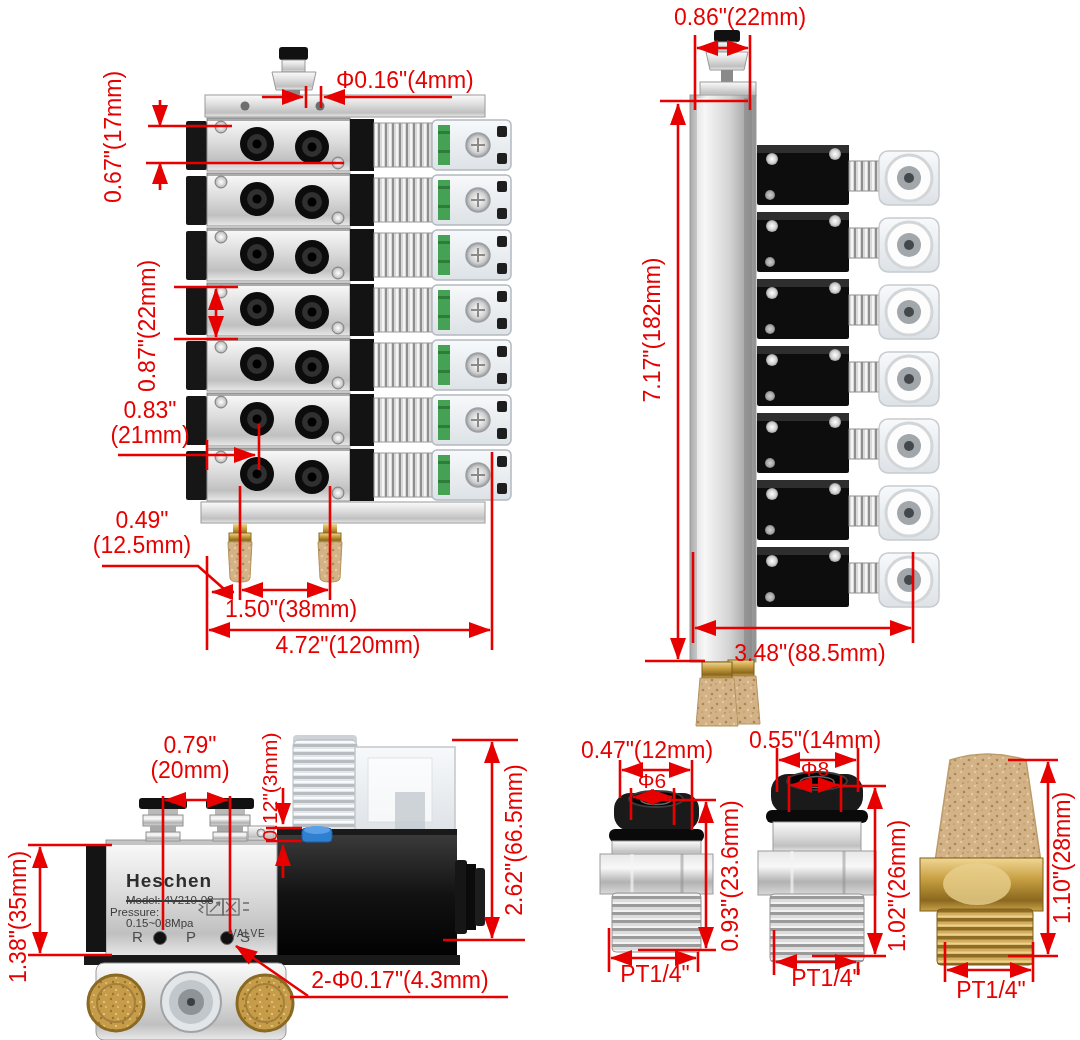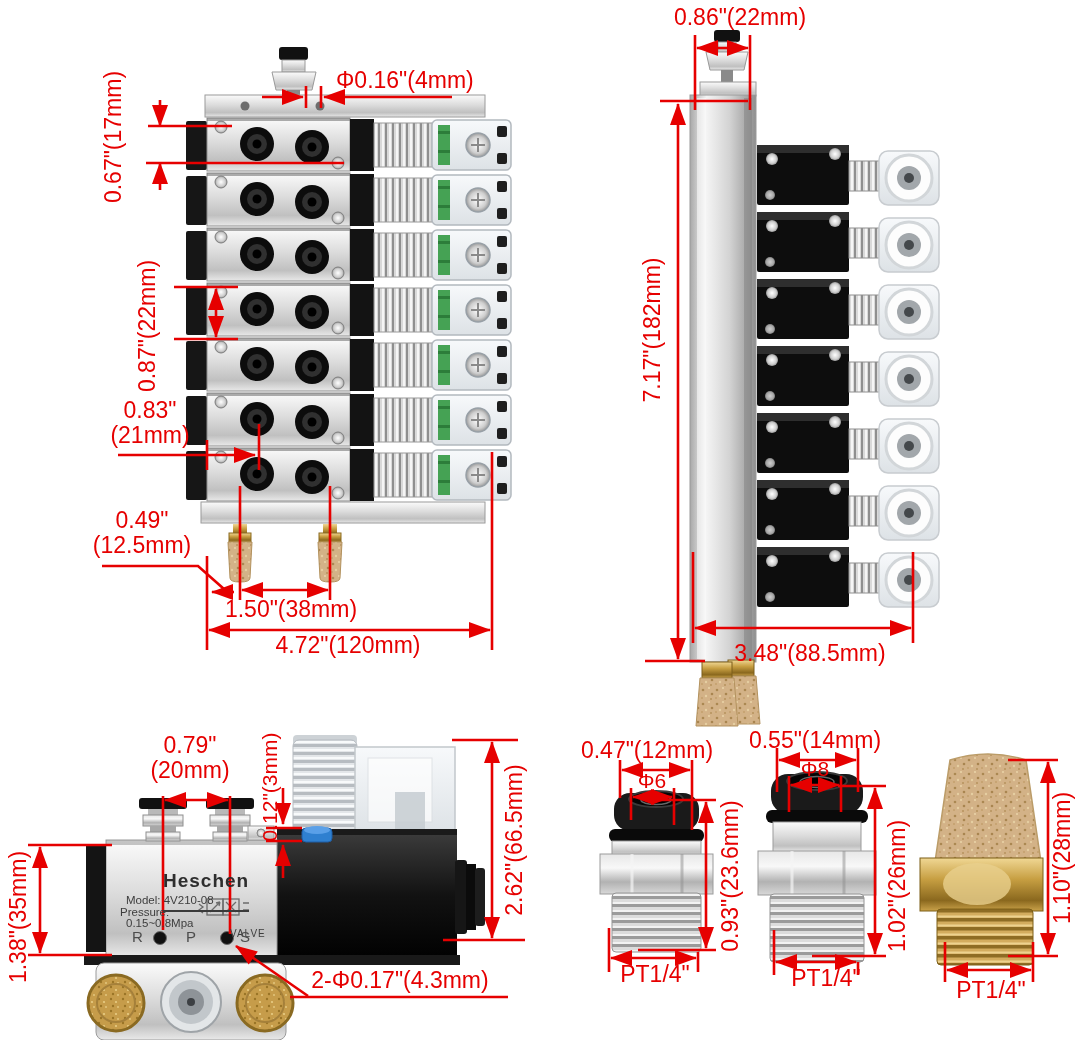--- a/index.html
+++ b/index.html
@@ -5,21 +5,21 @@
   html,body{margin:0;padding:0;background:#fff;}
   #canvas{position:relative;width:1080px;height:1040px;background:#ffffff;overflow:hidden;
           font-family:"Liberation Sans",sans-serif;}
   #art{position:absolute;left:0;top:0;z-index:1;}
   .dim{position:absolute;z-index:3;font-family:"Liberation Sans",sans-serif;font-size:23px;
        color:#e60000;white-space:nowrap;line-height:1.08;}
   .ctr{transform:translateX(-50%);text-align:center;}
   .vrt{transform:translate(-50%,-50%) rotate(-90deg);}
   .sm{font-size:21px;}
   .brand{position:absolute;z-index:3;color:#2e2e2e;font-weight:bold;font-size:19px;
-         letter-spacing:1px;border-bottom:2px solid #3a3a3a;padding-bottom:18px;margin-left:37px;}
+         letter-spacing:1px;border-bottom:2px solid #3a3a3a;padding-bottom:8px;}
   .valveword{position:absolute;z-index:3;color:#3d3d3d;font-size:10px;letter-spacing:1px;}
   .bodytxt{position:absolute;z-index:3;color:#3d3d3d;font-size:11.5px;font-weight:normal;}
   .porttxt{position:absolute;z-index:3;color:#4c4c4c;font-size:15px;}
 </style>
 </head>
 <body>
 
 <div id="canvas">
 
 <svg id="art" width="1080" height="1040" viewBox="0 0 1080 1040" xmlns="http://www.w3.org/2000/svg">
@@ -407,21 +407,21 @@
   <div>(20mm)</div>
 </div>
 <div class="dim vrt sm" style="left:270px;top:787px;">0.12"(3mm)</div>
 <div class="dim vrt" style="left:18px;top:917px;">1.38"(35mm)</div>
 <div class="dim vrt" style="left:514px;top:840px;">2.62"(66.5mm)</div>
 <div class="dim ctr" style="left:400px;top:968px;">2-Φ0.17"(4.3mm)</div>
 
 <div class="brand" style="left:126px;top:870px;">Heschen</div>
 <div class="valveword" style="left:230px;top:928px;">VALVE</div>
 <div class="bodytxt" style="left:126px;top:894px;">Model: 4V210-08</div>
-<div class="bodytxt" style="left:120px;top:906px;font-weight:normal;">Pressure:</div>
+<div class="bodytxt" style="left:110px;top:906px;font-weight:normal;">Pressure:</div>
 <div class="bodytxt" style="left:126px;top:917px;font-weight:normal;text-align:center;">0.15~0.8Mpa</div>
 <div class="porttxt" style="left:132px;top:928px;">R</div>
 <div class="porttxt" style="left:186px;top:928px;">P</div>
 <div class="porttxt" style="left:240px;top:928px;">S</div>
 
 <div class="dim ctr" style="left:647px;top:738px;">0.47"(12mm)</div>
 <div class="dim ctr sm" style="left:652px;top:770px;">Φ6</div>
 <div class="dim vrt" style="left:730px;top:876px;">0.93"(23.6mm)</div>
 <div class="dim ctr" style="left:655px;top:962px;">PT1/4"</div>
 

